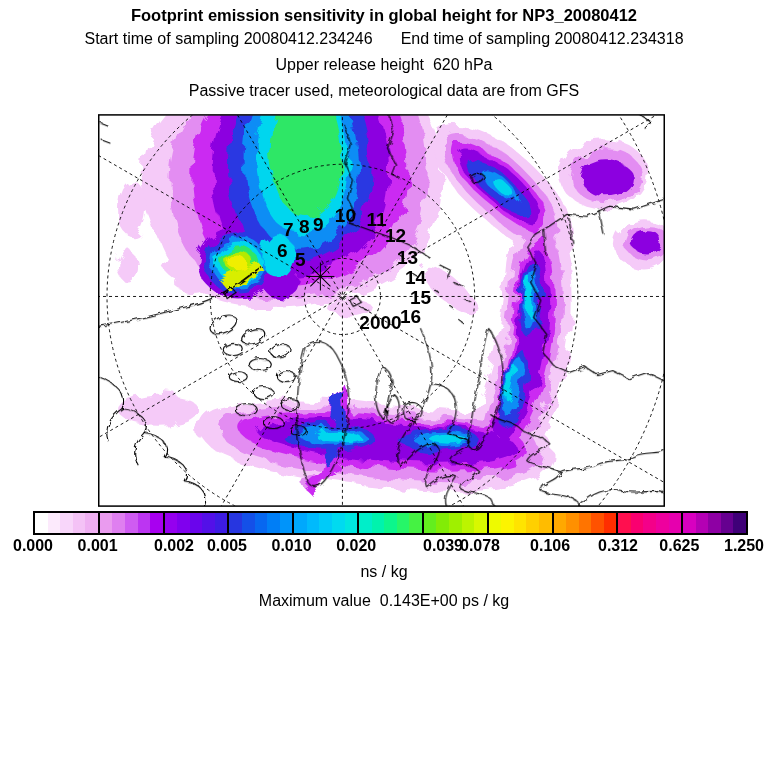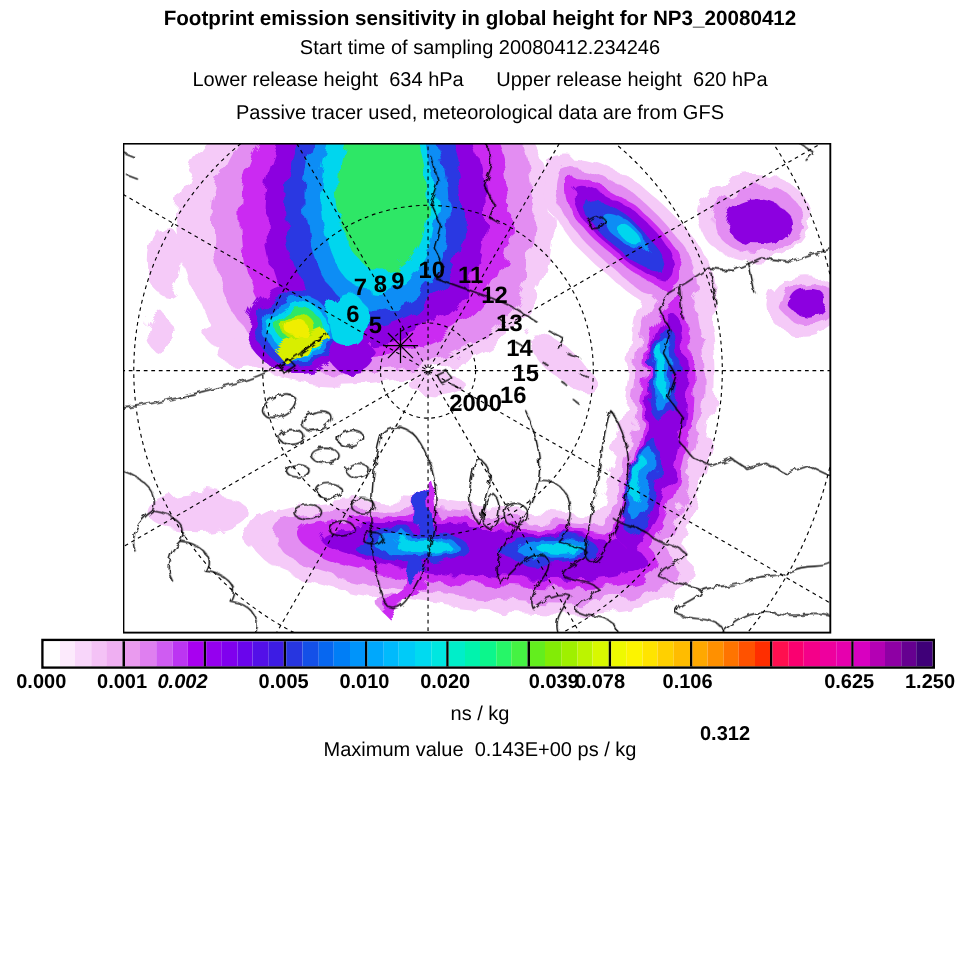--- a/index.html
+++ b/index.html
@@ -26,23 +26,23 @@
 </head>
 <body>
 
 <div class="page">
 
   <div class="hline title" style="top:6px">
     <span>Footprint emission sensitivity in global height for NP3_20080412</span>
   </div>
   <div class="hline gap28" style="top:30px">
     <span>Start time of sampling 20080412.234246</span>
+    <span>End time of sampling 20080412.234318</span>
   </div>
   <div class="hline gap26" style="top:56px">
-    <span>Lower release height  634 hPa</span>
     <span>Upper release height  620 hPa</span>
   </div>
   <div class="hline" style="top:82px">
     <span>Passive tracer used, meteorological data are from GFS</span>
   </div>
 
   <svg id="map-svg" width="567" height="393" viewBox="0 0 566 392">
     <defs>
       <filter id="ragged" x="-20%" y="-20%" width="140%" height="140%">
         <feTurbulence type="fractalNoise" baseFrequency="0.05" numOctaves="3" seed="8" result="n"></feTurbulence>
@@ -294,27 +294,27 @@
         <div style="background: rgb(216, 0, 192);"></div>
         <div style="background: rgb(180, 0, 180);"></div>
         <div style="background: rgb(142, 0, 164);"></div>
         <div style="background: rgb(102, 0, 144);"></div>
         <div style="background: rgb(63, 0, 120);"></div>
       </div>
     </div>
   <div id="colorbar-ticks">
       <span style="left: 33px;">0.000</span>
       <span style="left: 97.6364px;">0.001</span>
-      <span style="left: 146px; font-style: italic;">0.002</span>
+      <span style="left: 174px;">0.002</span>
       <span style="left: 226.909px;">0.005</span>
       <span style="left: 291.545px;">0.010</span>
       <span style="left: 356.182px;">0.020</span>
       <span style="left: 443px;">0.039</span>
       <span style="left: 480px;">0.078</span>
       <span style="left: 550.091px;">0.106</span>
-      <span style="left: 580px; margin-top: 42px;">0.312</span>
+      <span style="left: 618px;">0.312</span>
       <span style="left: 679.364px; text-align: right;">0.625</span>
       <span style="left: 744px;">1.250</span>
     </div>
 
   <div class="units">ns / kg</div>
   <div class="maxval">Maximum value  0.143E+00 ps / kg</div>
 </div>
 
 </body></html>

